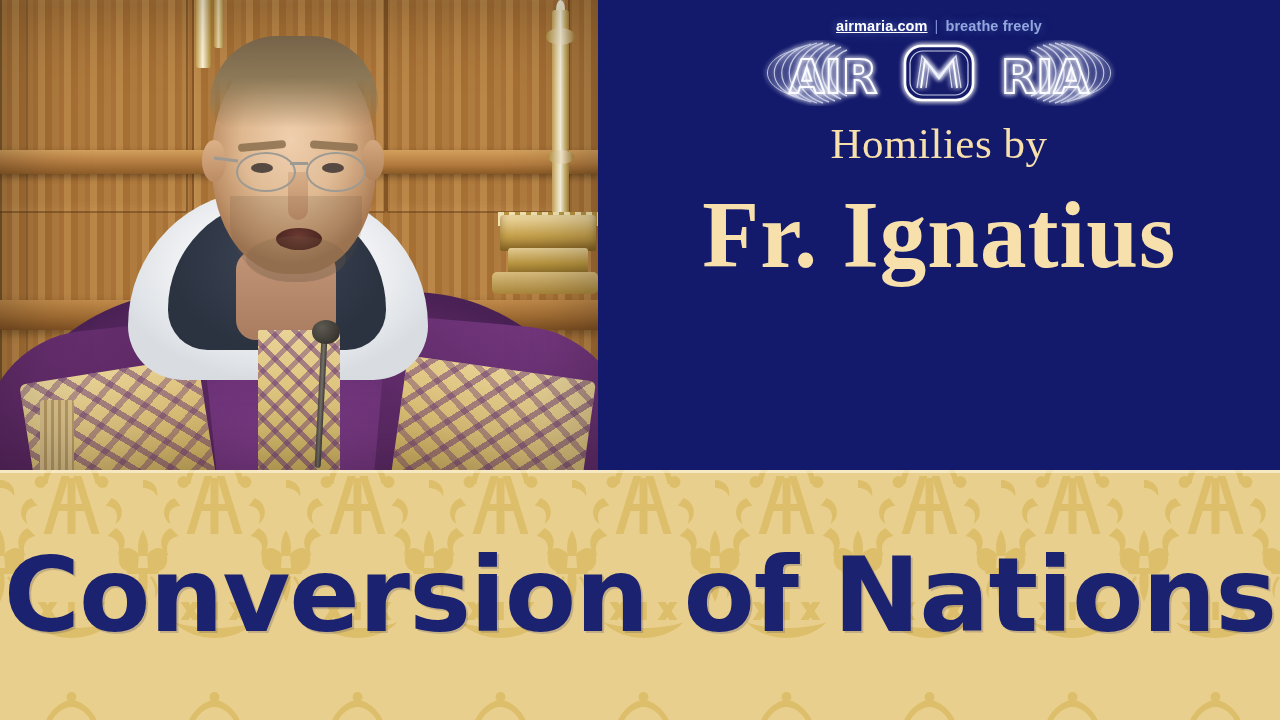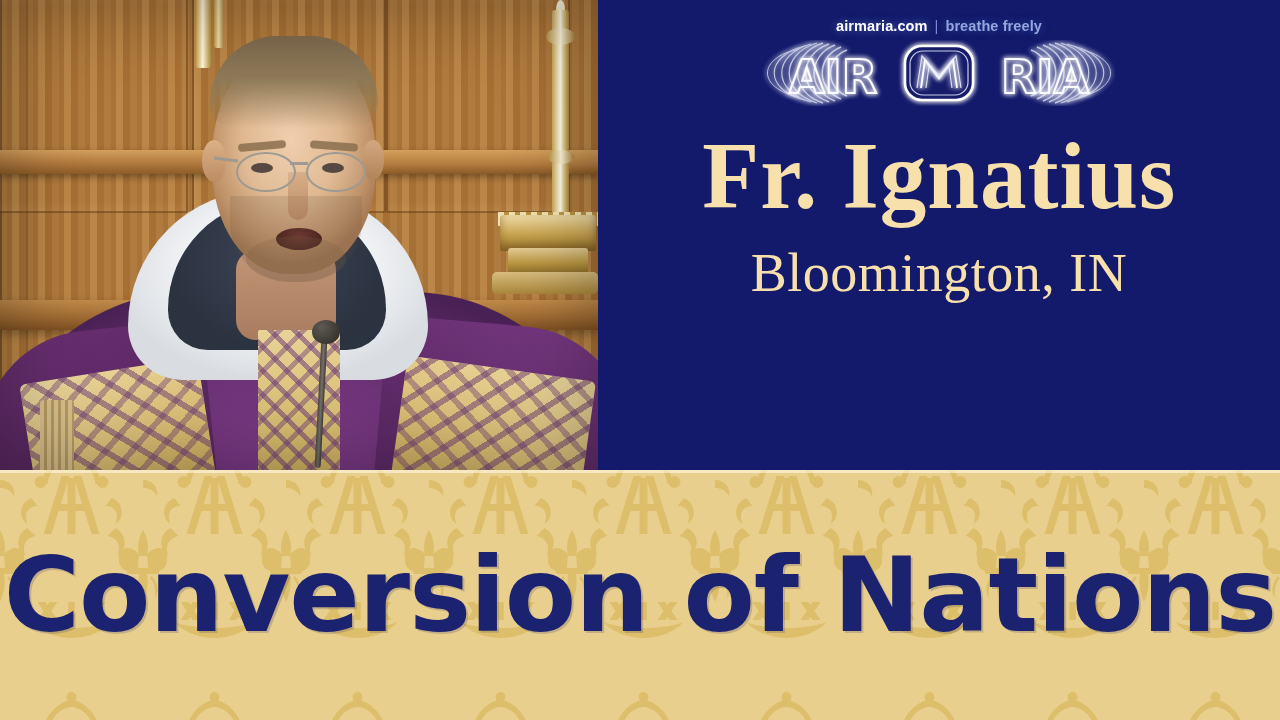--- a/index.html
+++ b/index.html
@@ -135,21 +135,21 @@
     background:radial-gradient(circle at 35% 30%,#5e5a52,#2a2824);}
   .mic-arm{position:absolute;left:318px;top:338px;width:6px;height:130px;border-radius:3px;
     background:linear-gradient(90deg,#4b473f,#75706a,#3c3934);transform:rotate(3deg);}
 
   .vig{position:absolute;inset:0;box-shadow:inset 0 0 90px rgba(0,0,0,.33);}
 
   
   .panel{position:absolute;left:598px;top:0;width:682px;height:470px;background:#131a6b;
     display:flex;flex-direction:column;align-items:center;}
   .brandline{margin-top:18px;display:flex;align-items:center;gap:7px;font-size:14.5px;letter-spacing:.1px;}
-  .brand-dom{color:#ffffff;font-weight:600;text-shadow:0 0 8px rgba(120,150,230,.65);}
+  .brand-dom{color:#ffffff;font-weight:600;text-shadow:0 0 8px rgba(120,150,230,.65);text-decoration:underline;}
   .brand-sep{color:#7e93d6;font-weight:300;}
   .brand-tag{color:#93a7de;font-weight:700;text-shadow:0 0 8px rgba(90,120,210,.5);}
 
   .logo-wrap{position:relative;width:420px;height:66px;margin-top:6px;}
   .logo-svg{position:absolute;left:0;top:0;}
 
   .homilies{color:#f7e0ac;font-family:"Liberation Serif",serif;font-size:43px;line-height:1;
     margin-top:16px;letter-spacing:.5px;}
   .fr-name{color:#f7e0ac;font-family:"Liberation Serif",serif;font-weight:bold;font-size:96px;
     line-height:1;margin-top:22px;letter-spacing:1px;transform:scaleX(.97);}
@@ -287,22 +287,22 @@
         <g filter="url(#glow)" fill="none" stroke="#ffffff" stroke-width="1.9">
           <path d="M192 48 L196 20 L210 38 L224 20 L228 48"></path>
         </g>
         <g filter="url(#glow)" fill="none" stroke="#eef2ff" stroke-width="1.2" opacity=".9">
           <path d="M197 48 L200 26 L210 39 L220 26 L223 48"></path>
           <path d="M188 48 L193 16 L210 36 L227 16 L232 48"></path>
         </g>
       </svg>
     </div>
 
+    <div class="homilies">Homilies by</div>
     <div class="fr-name">Fr. Ignatius</div>
-    <div class="city">Bloomington, IN</div>
   </div>
 
   <div class="banner">
     <svg class="banner-pat" width="1280" height="250" viewBox="0 0 1280 250" preserveAspectRatio="none">
       <defs>
         <pattern id="damask" x="0" y="-40" width="143" height="250" patternUnits="userSpaceOnUse">
           <g fill="#ddbf6b">
 
             <g transform="translate(71.5,62)">
 

